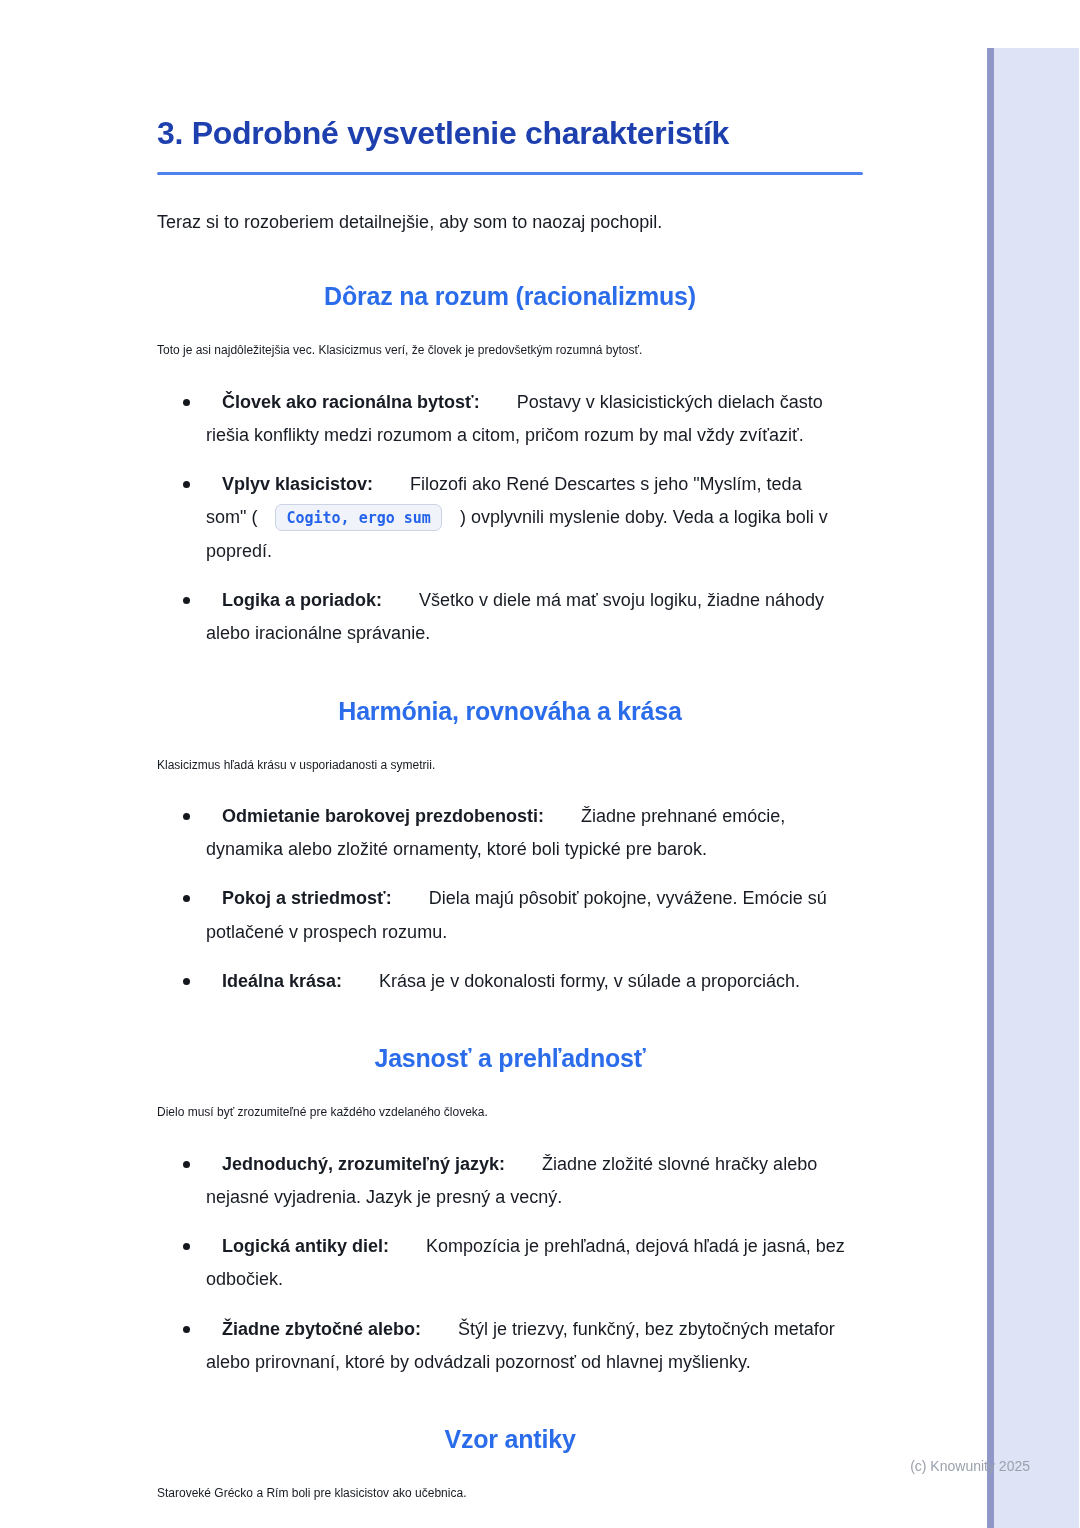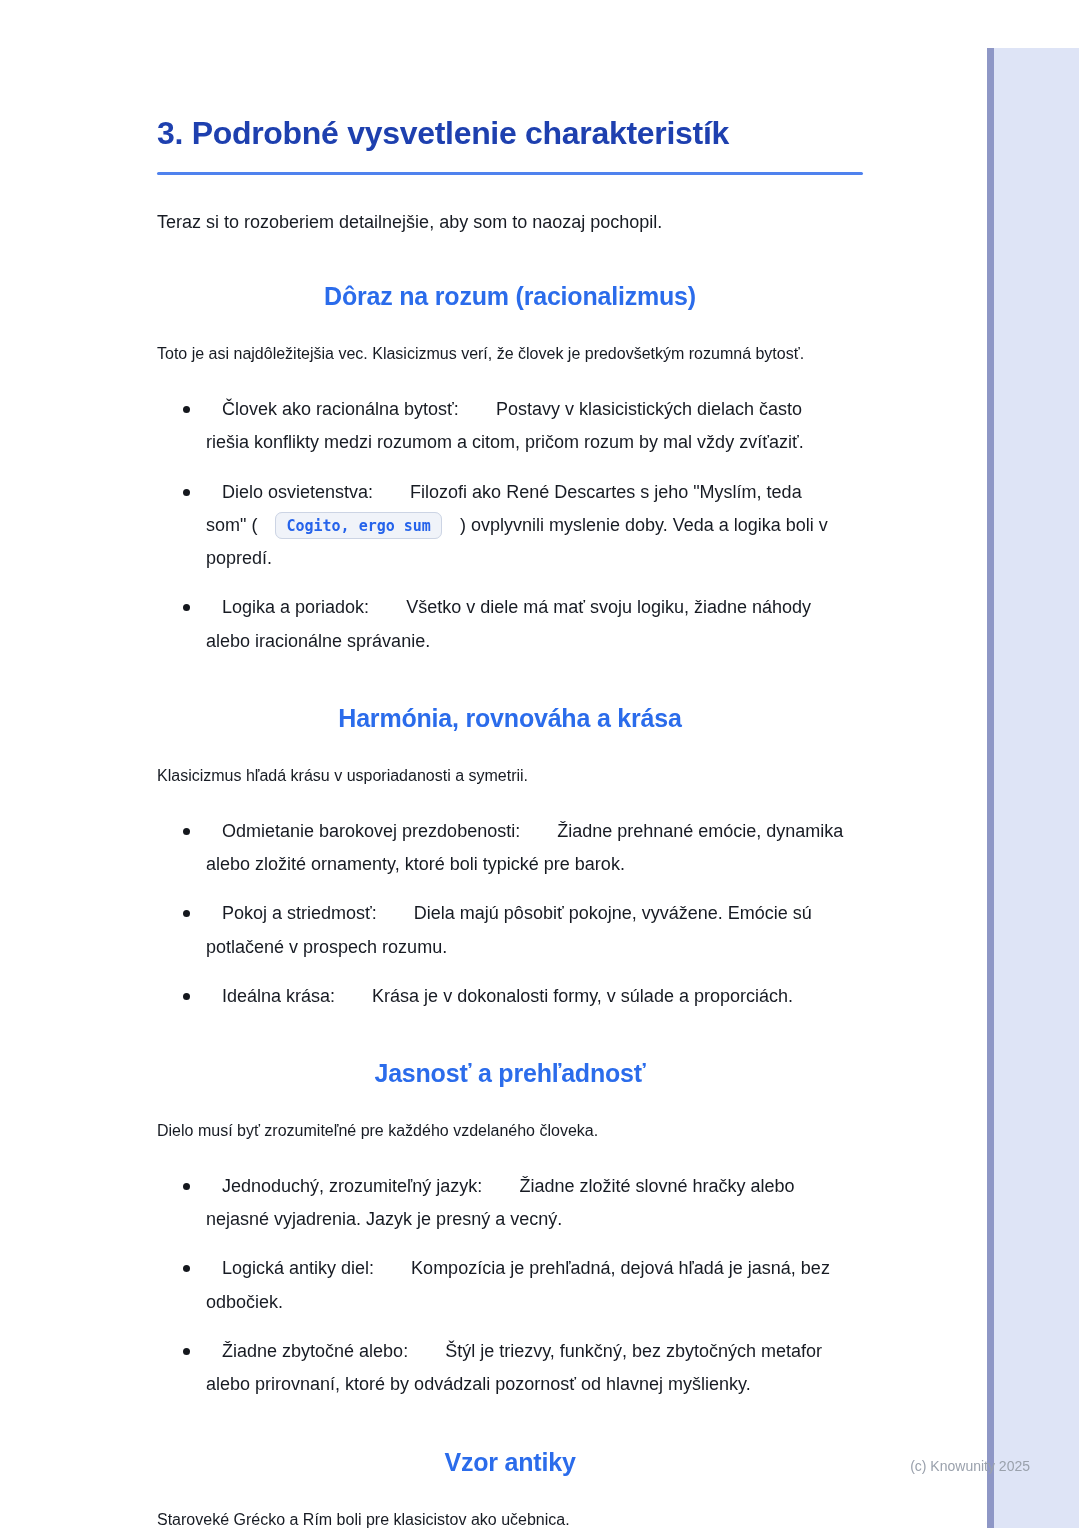--- a/index.html
+++ b/index.html
@@ -40,21 +40,21 @@
   h2.section-heading {
     margin-top: 46px;
     font-size: 25px;
     font-weight: 700;
     color: #2b6ceb;
     letter-spacing: -0.2px;
     text-align: center;
   }
   p.lead {
     margin-top: 28px;
-    font-size: 16px;
+    font-size: 12px;
     line-height: 1.85;
     color: #171b23;
   }
   p.justify { text-align: justify; }
   ul.bullet-list {
     margin-top: 24px;
     list-style: none;
   }
   ul.bullet-list li {
     position: relative;
@@ -67,21 +67,21 @@
   ul.bullet-list li::before {
     content: "";
     position: absolute;
     left: 10px;
     top: 13px;
     width: 7px;
     height: 7px;
     border-radius: 50%;
     background: #14171d;
   }
-  .term { font-weight: 400; text-align: center; }
+  .term { font-weight: 700; text-align: center; }
   .inline-code {
     font-family: "DejaVu Sans Mono", monospace;
     font-size: 15px;
     font-weight: 700;
     color: #2563eb;
     background: #f0f3f9;
     border: 1px solid #ccd4e4;
     border-radius: 7px;
     padding: 4px 10px 3px 10px;
     white-space: nowrap;
@@ -116,21 +116,21 @@
   <p class="intro">Teraz si to rozoberiem detailnejšie, aby som to naozaj pochopil.</p>
 
   <h2 class="section-heading">Dôraz na rozum (racionalizmus)</h2>
   <p class="lead justify">Toto je asi najdôležitejšia vec. Klasicizmus verí, že človek je predovšetkým rozumná bytosť.</p>
   <ul class="bullet-list">
     <li>
       <span class="term">Človek ako racionálna bytosť:</span>
       <span>Postavy v klasicistických dielach často riešia konflikty medzi rozumom a citom, pričom rozum by mal vždy zvíťaziť.</span>
     </li>
     <li>
-      <span class="term">Dielo osvietenstva:</span>
+      <span class="term">Vplyv klasicistov:</span>
       <span>Filozofi ako René Descartes s jeho "Myslím, teda som" (</span><code class="inline-code">Cogito, ergo sum</code><span>) ovplyvnili myslenie doby. Veda a logika boli v popredí.</span>
     </li>
     <li>
       <span class="term">Logika a poriadok:</span>
       <span>Všetko v diele má mať svoju logiku, žiadne náhody alebo iracionálne správanie.</span>
     </li>
   </ul>
 
   <h2 class="section-heading">Harmónia, rovnováha a krása</h2>
   <p class="lead">Klasicizmus hľadá krásu v usporiadanosti a symetrii.</p>

